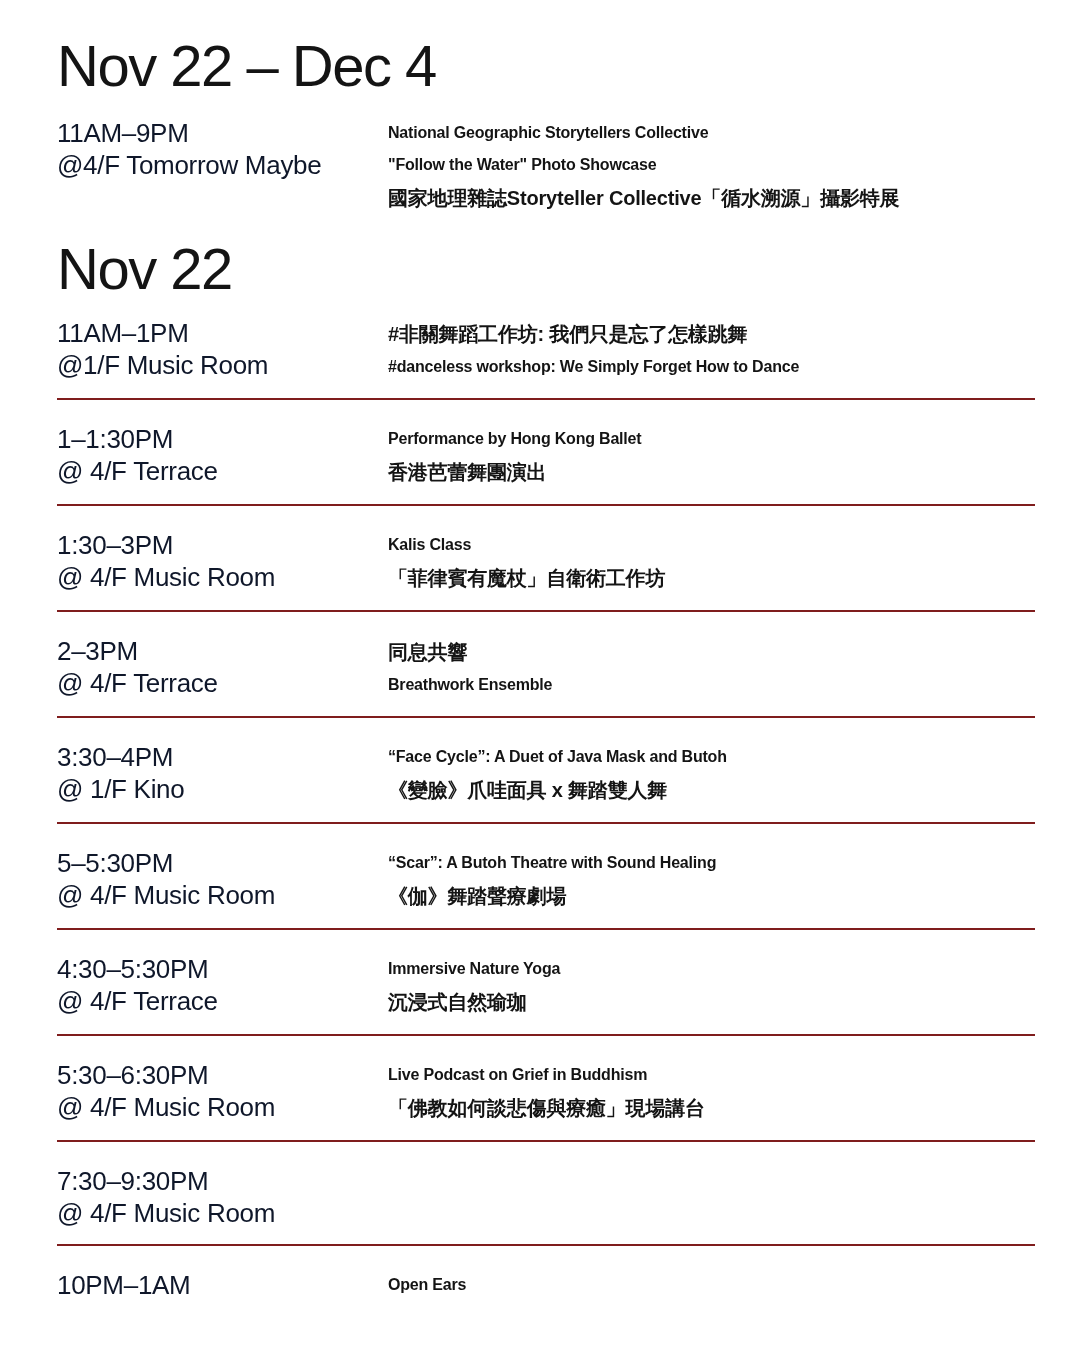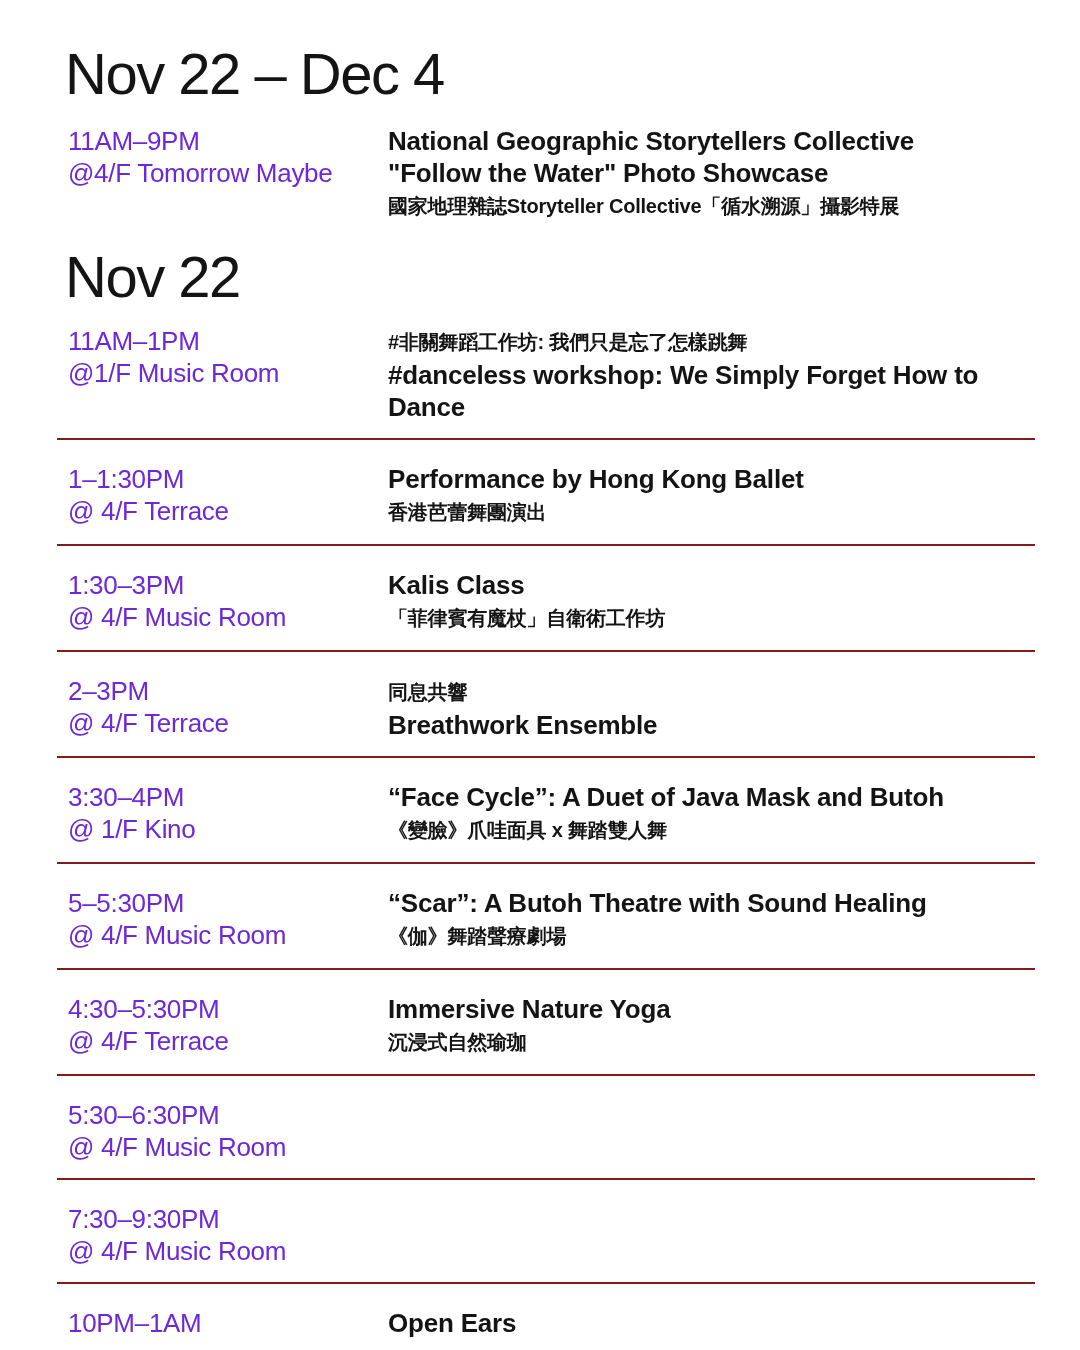--- a/index.html
+++ b/index.html
@@ -12,40 +12,39 @@
     color: #141414;
     font-family: "Liberation Sans", "DejaVu Sans", sans-serif;
     padding: 36px 45px 0 57px;
     overflow: hidden;
   }
   h1.big-heading, h2.big-heading {
     font-size: 58px;
     font-weight: 400;
     letter-spacing: -1.5px;
     line-height: 1.05;
-    margin: 8px;
+    margin: 0;
     color: #141414;
   }
   h1.big-heading { margin-bottom: 16px; }
   h2.big-heading { margin-top: 14px; margin-bottom: 10px; }
 
   .row { display: flex; align-items: flex-start; }
   .col-left { width: 331px; flex-shrink: 0; }
   .col-right { flex: 1; min-width: 0; }
 
   .time, .location {
     font-size: 26px;
     font-weight: 400;
     line-height: 32px;
     letter-spacing: -0.3px;
-    color: #6d28d9;
-    margin-left: 11px;
+    color: #0f172a;
   }
   .title-line {
-    font-size: 26px;
+    font-size: 16px;
     font-weight: 700;
     line-height: 32px;
     letter-spacing: -0.2px;
     color: #141414;
   }
   .title-line.zh {
     font-size: 20px;
     line-height: 34px;
   }
 
@@ -153,20 +152,24 @@
         <div class="title-line">Immersive Nature Yoga</div>
         <div class="title-line zh">沉浸式自然瑜珈</div>
       </div>
     </div>
 
     <div class="row srow">
       <div class="col-left">
         <div class="time">5:30–6:30PM</div>
         <div class="location">@ 4/F Music Room</div>
       </div>
+      <div class="col-right">
+        <div class="title-line">Live Podcast on Grief in Buddhism</div>
+        <div class="title-line zh">「佛教如何談悲傷與療癒」現場講台</div>
+      </div>
     </div>
 
     <div class="row srow">
       <div class="col-left">
         <div class="time">7:30–9:30PM</div>
         <div class="location">@ 4/F Music Room</div>
       </div>
     </div>
 
     <div class="row srow">

